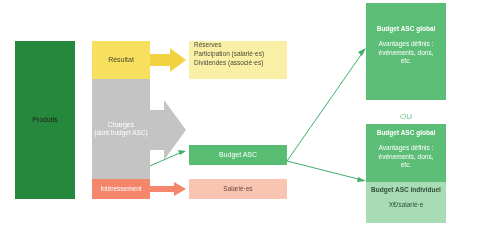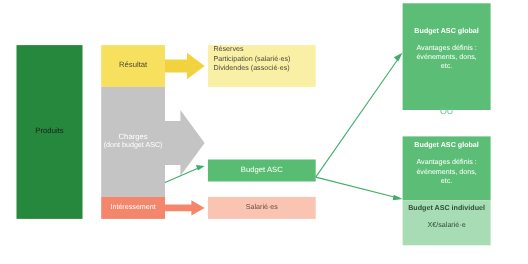--- a/index.html
+++ b/index.html
@@ -147,21 +147,21 @@
     font-size: 6.5px;
     flex-direction: column;
     justify-content: flex-start;
     padding-top: 4px;
   }
   .box-title { font-weight: bold; }
   .box-gap { height: 6px; }
   #label-ou {
     position: absolute;
     left: 366px;
-    top: 97px;
+    top: 112px;
     width: 80px;
     text-align: center;
     color: #6cc488;
     font-size: 8px;
   }
   .sub-line { display: block; }
 </style>
 </head>
 <body>
 

